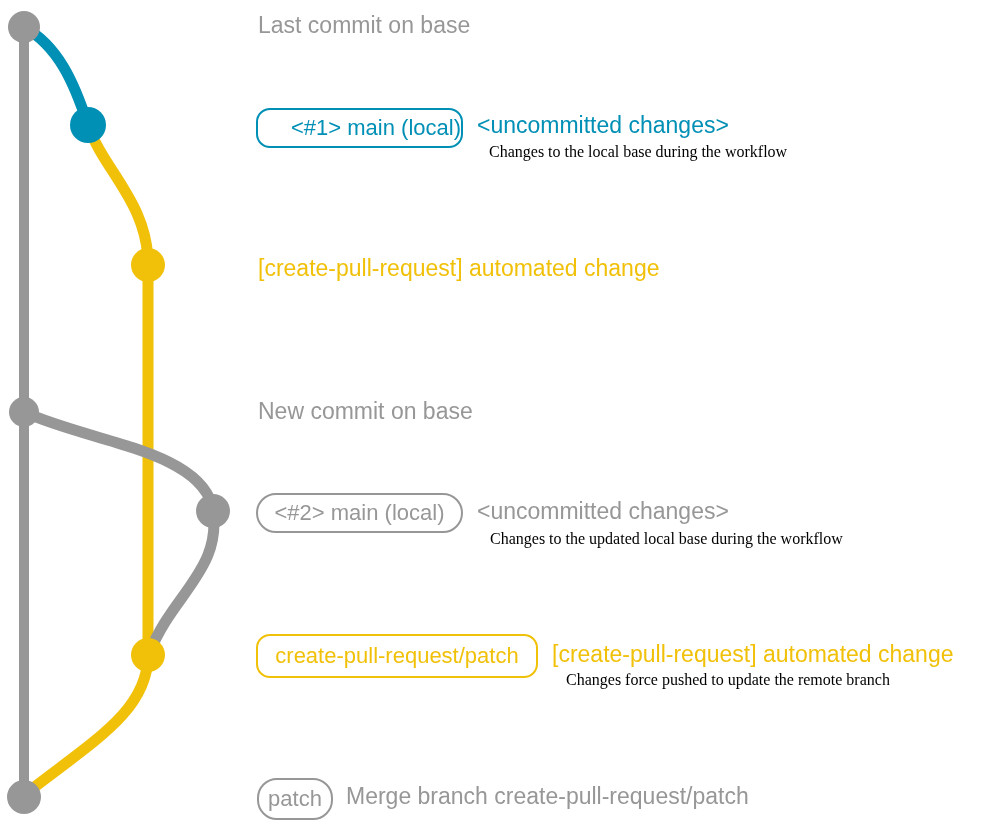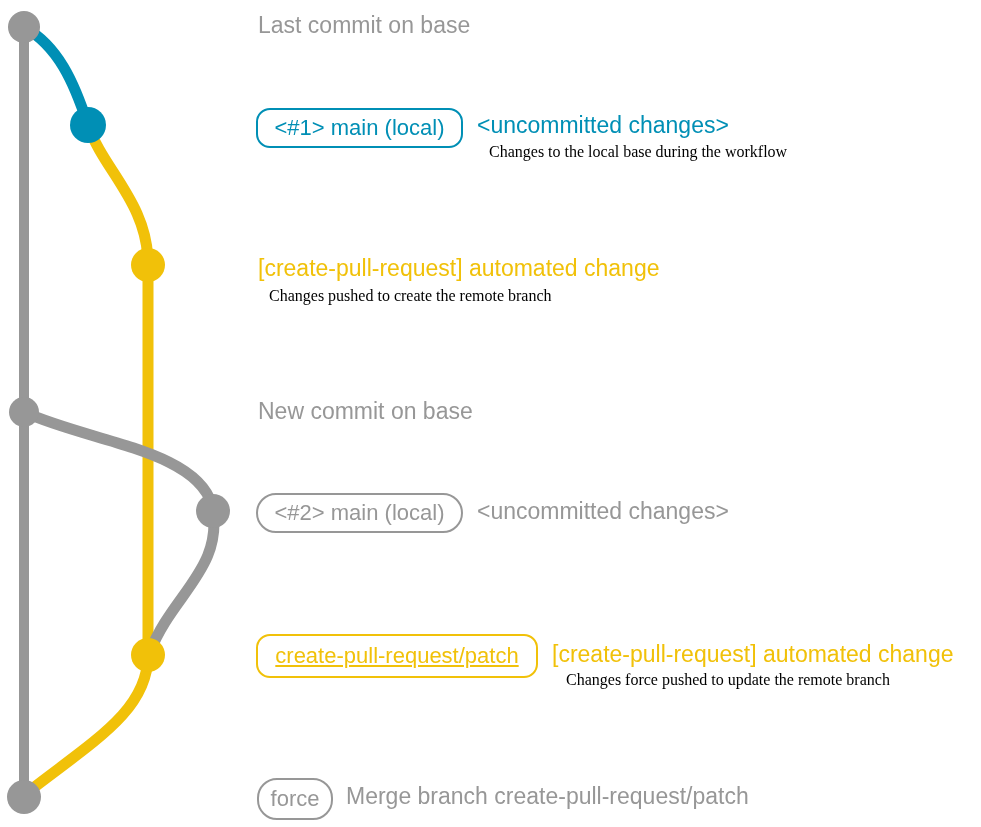--- a/index.html
+++ b/index.html
@@ -30,23 +30,23 @@
     white-space:nowrap;
   }
   .badge{
     position:absolute;
     display:flex;align-items:center;justify-content:center;
     border:2px solid;border-radius:14px;
     font-size:22px;white-space:nowrap;
     box-sizing:border-box;
     background:var(--background,#fff);
   }
-  .b-blue{border-color:var(--local-blue);color:var(--local-blue);}
+  .b-blue{border-color:var(--local-blue);color:var(--local-blue);justify-content:flex-end;}
   .b-gray{border-color:var(--base-gray);color:var(--base-gray);border-radius:20px;}
-  .b-yellow{border-color:var(--branch-yellow);color:var(--branch-yellow);text-decoration:underline;}
+  .b-yellow{border-color:var(--branch-yellow);color:var(--branch-yellow);}
 </style>
 </head>
 <body>
 
 <div class="canvas">
 
   <svg class="graph-svg" width="260" height="827" viewBox="0 0 260 827">
 
     <path d="M 24 27 C 58 46 74 82 88 125" stroke-width="11" stroke-linecap="round" class="stroke-blue"></path>
 
@@ -67,33 +67,33 @@
 
   <div class="label c-gray" style="left:258px;top:12px">Last commit on base</div>
 
   <div class="badge b-blue" style="left:256px;top:108px;width:207px;height:40px">
     <span>&lt;#1&gt; main (local)</span>
   </div>
   <div class="msg c-blue" style="left:477px;top:112px">&lt;uncommitted changes&gt;</div>
   <div class="note" style="left:489px;top:143px">Changes to the local base during the workflow</div>
 
   <div class="msg c-yellow" style="left:258px;top:255px">[create-pull-request] automated change</div>
-  <div class="note" style="left:269px;top:287px">Changes pushed to create the remote branch</div>
 
   <div class="label c-gray" style="left:258px;top:398px">New commit on base</div>
 
   <div class="badge b-gray" style="left:256px;top:493px;width:207px;height:40px">
     <span>&lt;#2&gt; main (local)</span>
   </div>
   <div class="msg c-gray" style="left:477px;top:498px">&lt;uncommitted changes&gt;</div>
+  <div class="note" style="left:490px;top:530px">Changes to the updated local base during the workflow</div>
 
   <div class="badge b-yellow" style="left:256px;top:634px;width:282px;height:44px">
     <span>create-pull-request/patch</span>
   </div>
   <div class="msg c-yellow" style="left:552px;top:641px">[create-pull-request] automated change</div>
   <div class="note" style="left:566px;top:671px">Changes force pushed to update the remote branch</div>
 
   <div class="badge b-gray" style="left:257px;top:778px;width:76px;height:42px">
-    <span>force</span>
+    <span>patch</span>
   </div>
   <div class="msg c-gray" style="left:346px;top:783px">Merge branch create-pull-request/patch</div>
 
 </div>
 
 </body></html>

